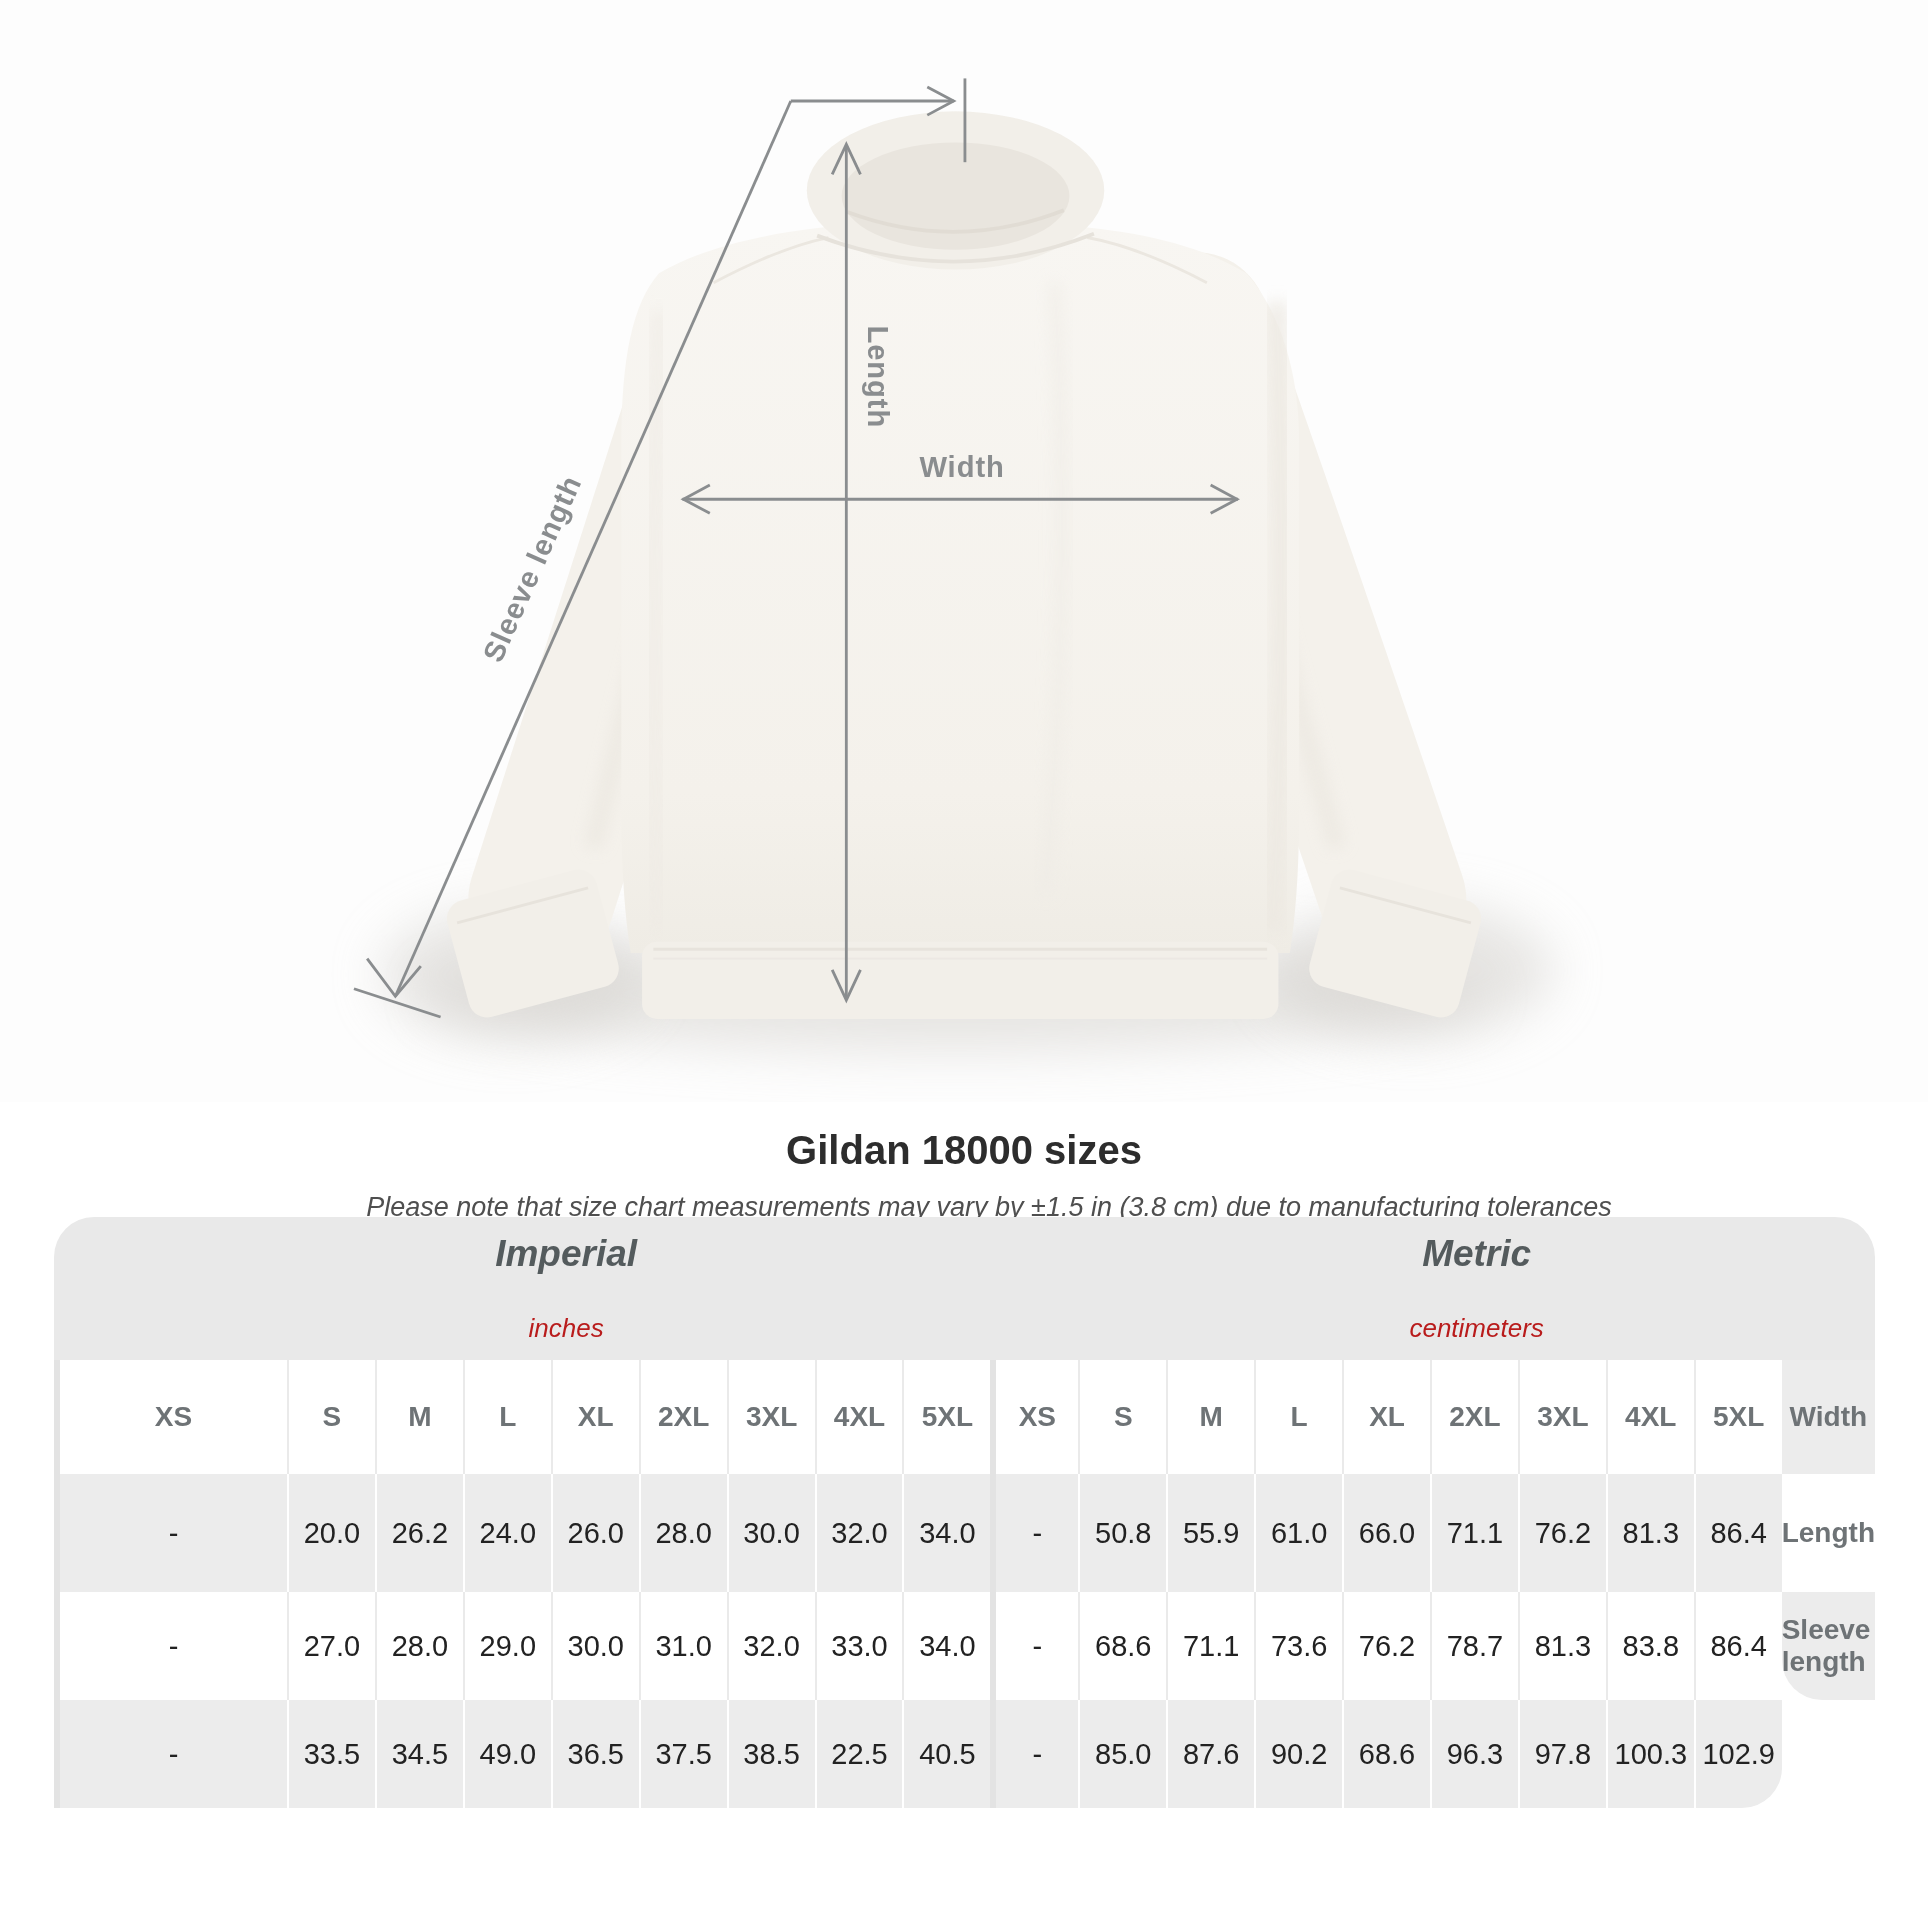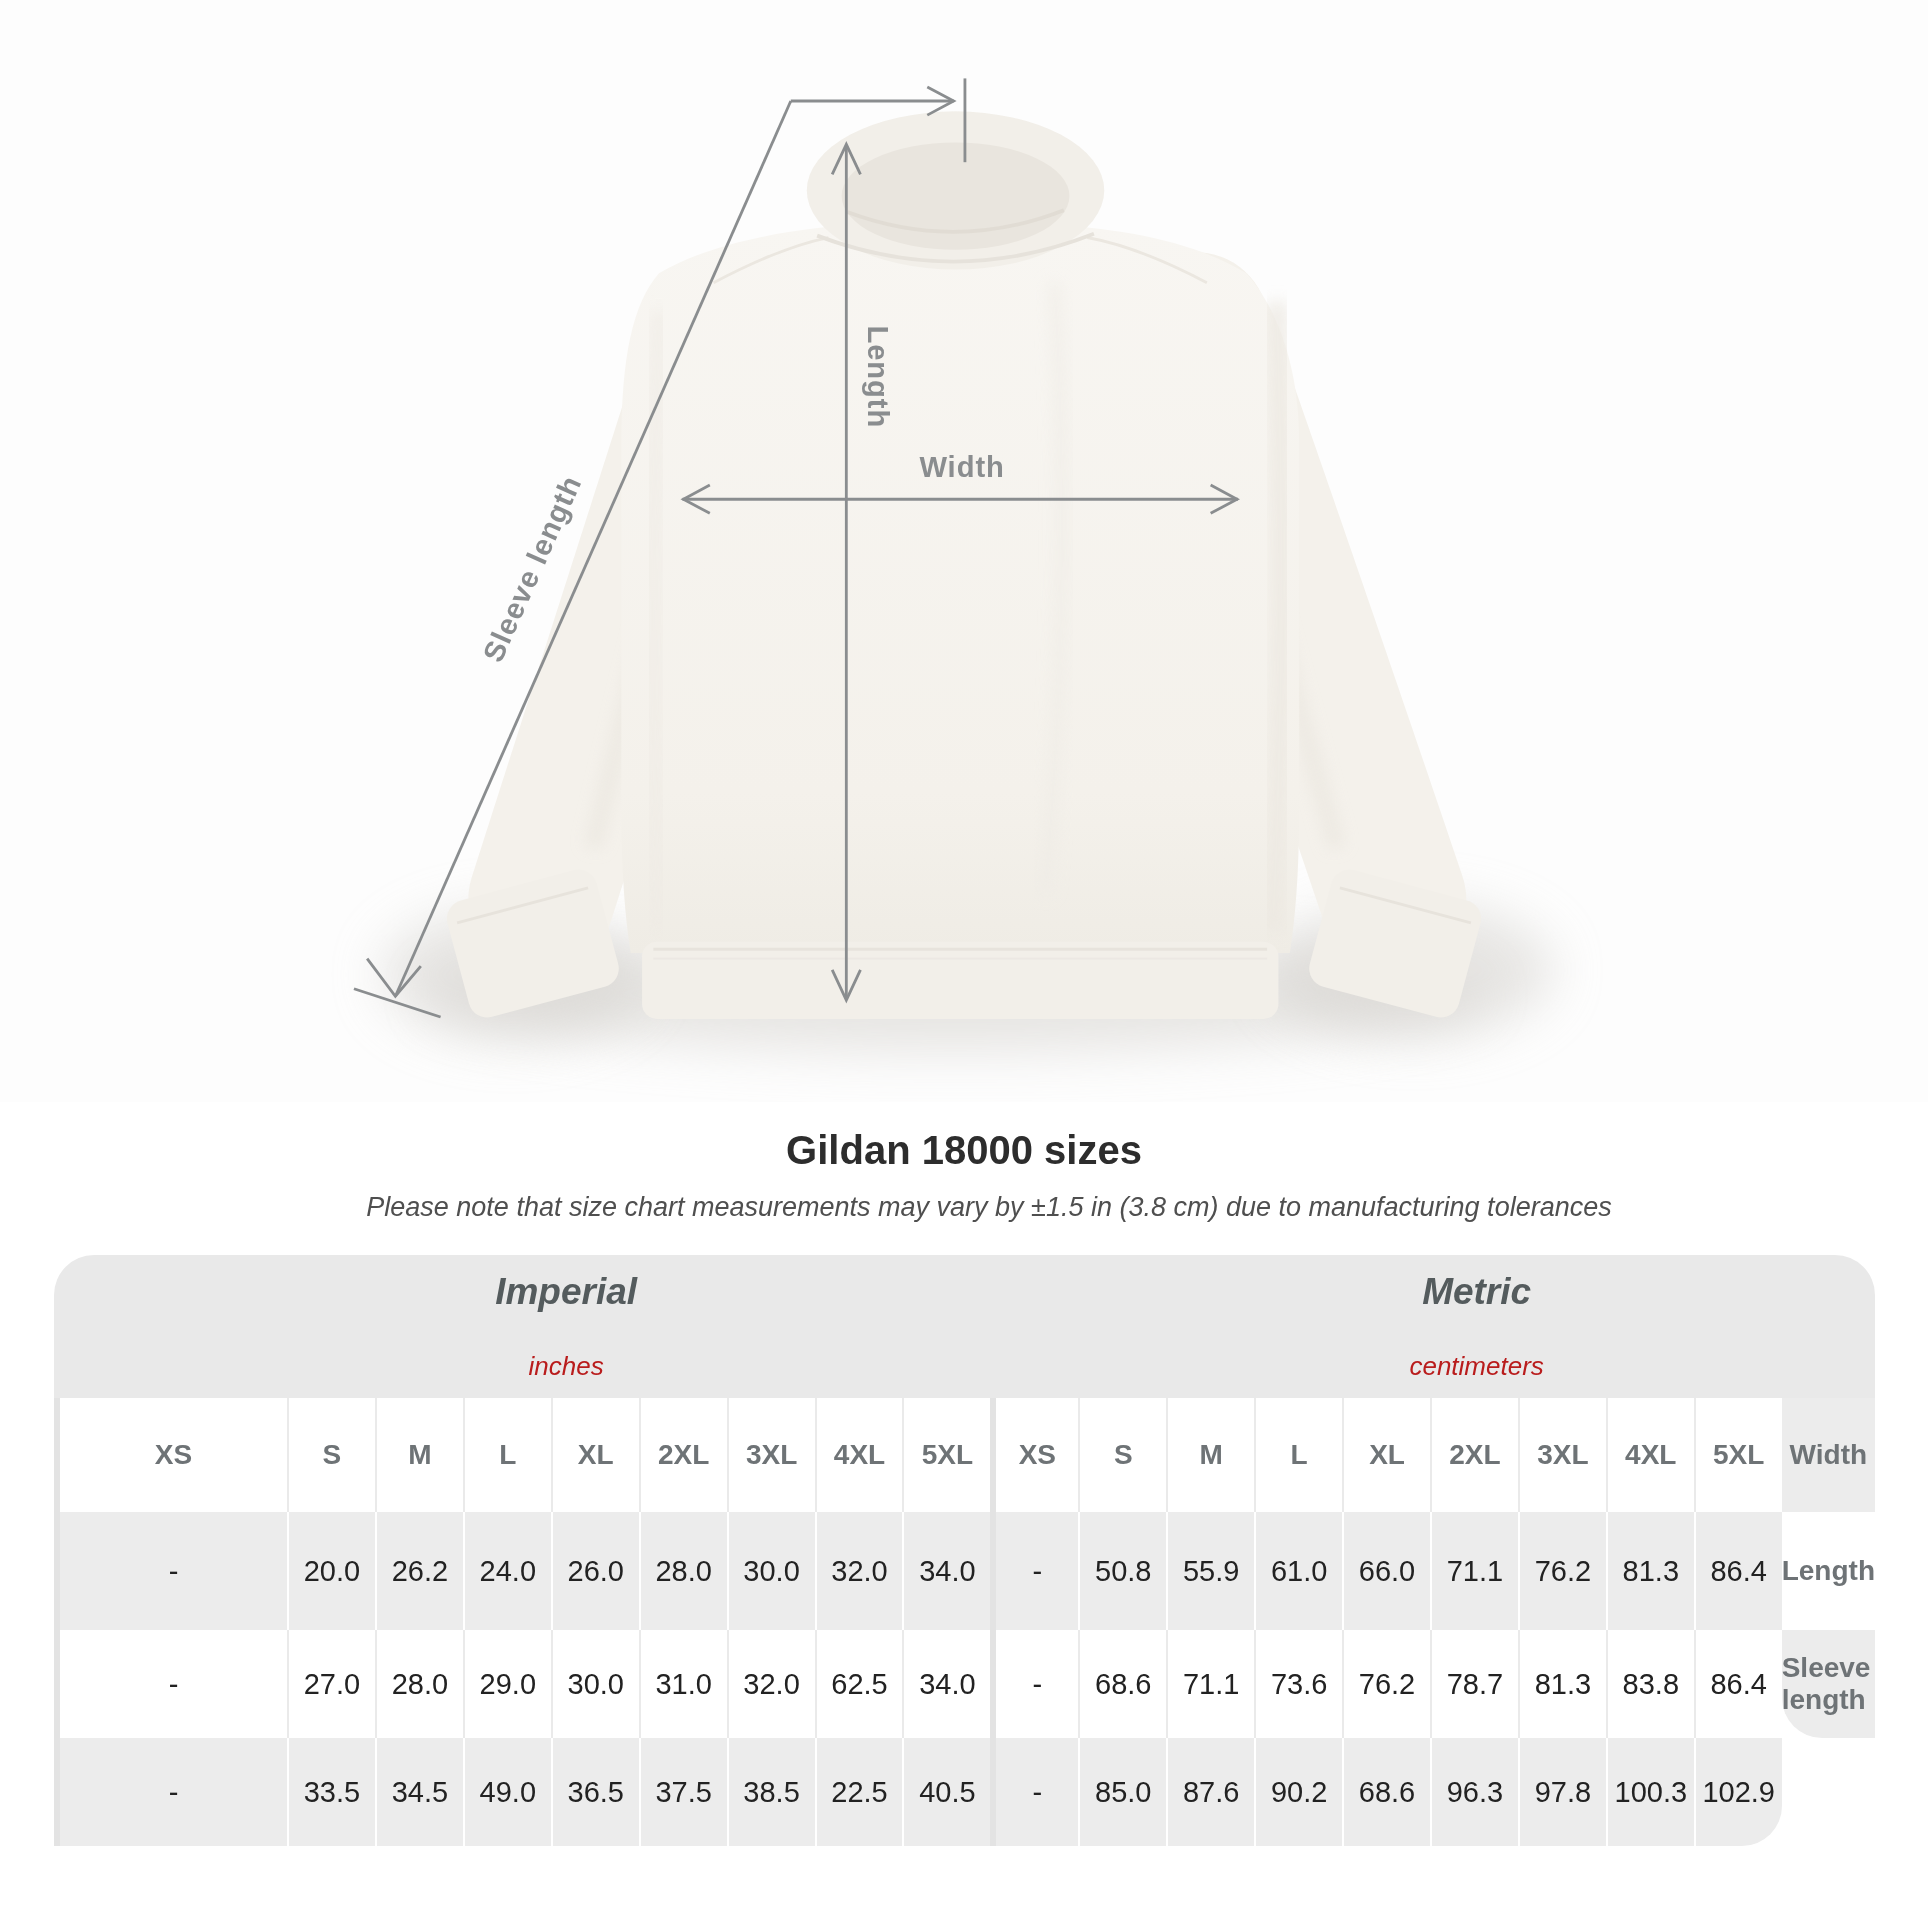--- a/index.html
+++ b/index.html
@@ -16,21 +16,21 @@
   }
   .chart-title{
     position:absolute;top:1128px;left:0;width:1928px;
     text-align:center;font-size:40px;font-weight:bold;color:var(--title-text,#2d2d2d);
   }
   .chart-subtitle{
     position:absolute;top:1192px;left:0;width:1928px;
     text-align:center;font-size:27px;font-style:italic;color:#4f4f4f;padding-left:25px;
   }
   .size-table{
-    position:absolute;top:1255px;left:54px;width:1821px;height:591px;
+    position:absolute;top:1217px;left:54px;width:1821px;height:591px;
     display:grid;
     grid-template-columns:233px repeat(18,1fr);
     grid-template-rows:143px 114px 118px 108px 108px;
   }
   .band{
     grid-row:1;background:var(--table-band,#e9e9e9);
     display:flex;flex-direction:column;align-items:center;justify-content:center;
     row-gap:11.3px;
   }
   .band-left{grid-column:1/11;border-top-left-radius:40px;}
@@ -190,21 +190,21 @@
       <div class="c val bg-g bl-thin-g">81.3</div>
       <div class="c val bg-g bl-thin-g">86.4</div>
       <div class="c lbl">Length</div>
       <div class="c val bl-thick">-</div>
       <div class="c val bl-thin-w">27.0</div>
       <div class="c val bl-thin-w">28.0</div>
       <div class="c val bl-thin-w">29.0</div>
       <div class="c val bl-thin-w">30.0</div>
       <div class="c val bl-thin-w">31.0</div>
       <div class="c val bl-thin-w">32.0</div>
-      <div class="c val bl-thin-w">62.5</div>
+      <div class="c val bl-thin-w">33.0</div>
       <div class="c val bl-thin-w">34.0</div>
       <div class="c val bl-thick">-</div>
       <div class="c val bl-thin-w">68.6</div>
       <div class="c val bl-thin-w">71.1</div>
       <div class="c val bl-thin-w">73.6</div>
       <div class="c val bl-thin-w">76.2</div>
       <div class="c val bl-thin-w">78.7</div>
       <div class="c val bl-thin-w">81.3</div>
       <div class="c val bl-thin-w">83.8</div>
       <div class="c val bl-thin-w">86.4</div>

